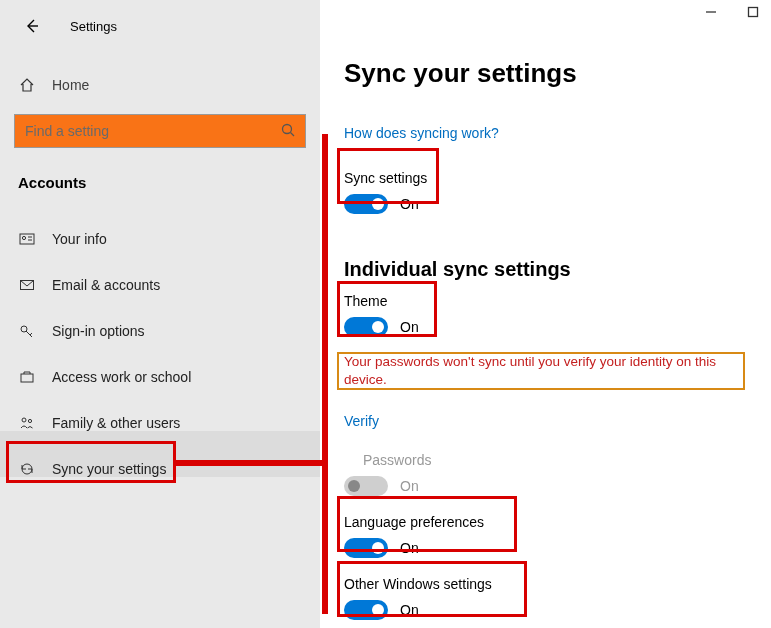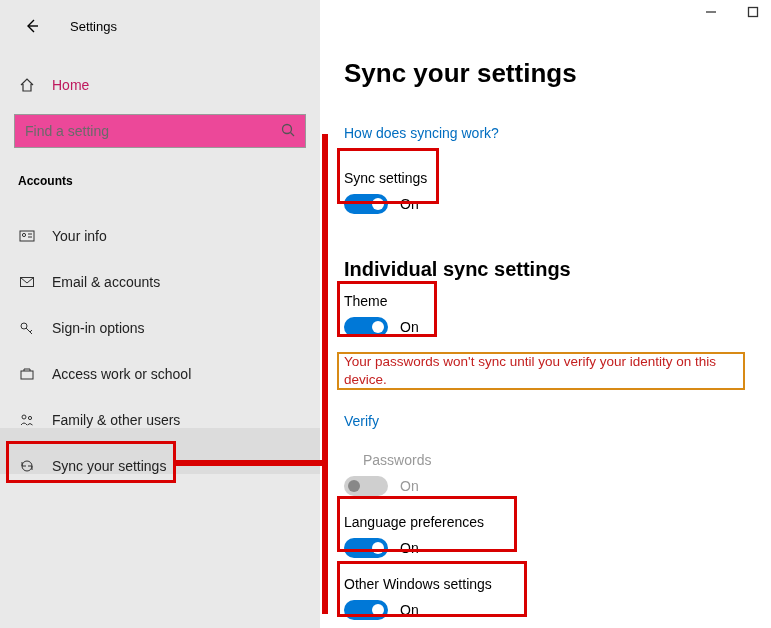--- a/index.html
+++ b/index.html
@@ -7,28 +7,28 @@
   .app { display: flex; height: 100%; }
 
   
   .sidebar { width: 320px; background: #e9e9e9; display: flex; flex-direction: column; padding-top: 6px; }
   .topbar { display: flex; align-items: center; height: 40px; padding-left: 18px; }
   .back-btn { width: 28px; height: 28px; display: flex; align-items: center; justify-content: center; cursor: pointer; }
   .app-title { font-size: 13px; margin-left: 24px; color: #000; font-weight: 400; }
 
   .home-row { display: flex; align-items: center; height: 38px; padding-left: 18px; margin-top: 20px; cursor: pointer; }
   .home-row .icon { width: 18px; display: flex; justify-content: center; }
-  .home-row .lbl { margin-left: 16px; font-size: 14px; color: #be185d; }
+  .home-row .lbl { margin-left: 16px; font-size: 14px; color: #404040; }
 
   .search-wrap { margin: 10px 14px 0 14px; position: relative; }
-  .search-input { width: 100%; height: 34px; border: 1px solid #999; background: #ec4899; padding: 0 34px 0 10px; font-size: 14px; outline: none; }
+  .search-input { width: 100%; height: 34px; border: 1px solid #999; background: #f97316; padding: 0 34px 0 10px; font-size: 14px; outline: none; }
   .search-input::placeholder { color: #6a6a6a; }
   .search-icon { position: absolute; right: 10px; top: 8px; color: #444; }
 
-  .section-title { font-size: 12px; font-weight: 600; color: #000; margin: 26px 16px 10px 18px; }
+  .section-title { font-size: 15px; font-weight: 600; color: #000; margin: 26px 16px 10px 18px; }
 
   .nav-item { display: flex; align-items: flex-end; height: 46px; padding-left: 18px; cursor: pointer; }
   .nav-item .icon { width: 18px; display: flex; justify-content: center; color: #333; }
   .nav-item .lbl { margin-left: 16px; font-size: 14px; color: #222; }
   .nav-item.selected { background: #dcdcdc; }
 
   
   .hl-red { position: absolute; border: 3px solid #d80000; pointer-events: none; }
   .hl-orange { position: absolute; border: 2px solid #d88a15; pointer-events: none; }
   .hl-vbar { position: absolute; background: #d80000; width: 6px; pointer-events: none; }

